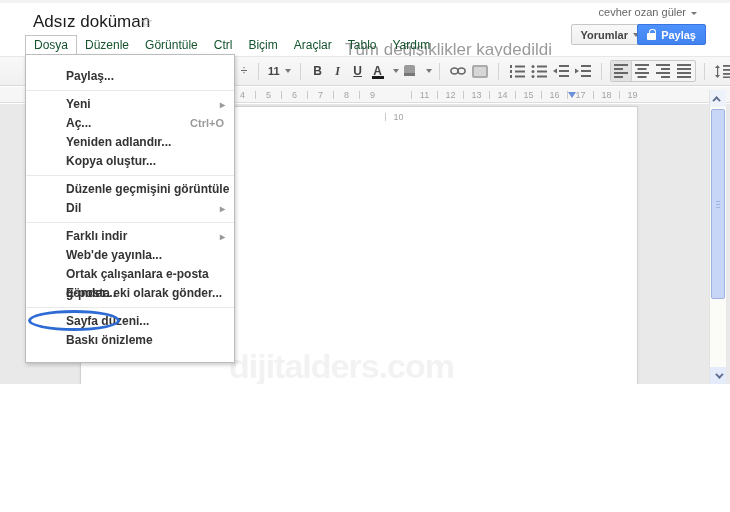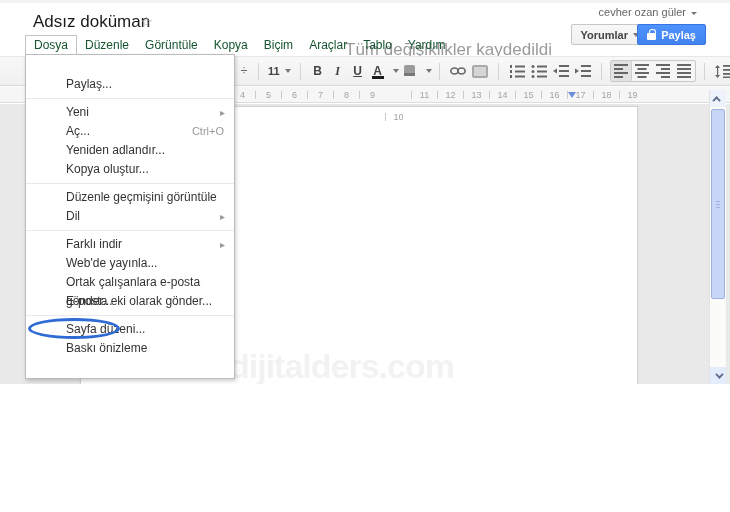--- a/index.html
+++ b/index.html
@@ -59,21 +59,21 @@
   .sb-btn { position:absolute; left:0; right:0; height:17px; background:#eef2fb; display:flex; align-items:center; justify-content:center; }
   .sb-btn.up { top:0; }
   .sb-btn.down { bottom:0; background:#e4ebfa; }
   .chev { width:6px; height:6px; border-left:2px solid #5f6f8f; border-top:2px solid #5f6f8f; }
   .chev.up { transform:rotate(45deg) translateY(2px); }
   .chev.down { transform:rotate(225deg) translateY(2px); }
   .sb-thumb { position:absolute; top:19px; left:1px; right:1px; height:190px; background:#c7d5f7; border:1px solid #9fb2e1; border-radius:2px; }
   .sb-thumb::after { content:''; position:absolute; left:4px; right:4px; top:50%; height:1px; background:#9fb2e1; box-shadow:0 -3px 0 #9fb2e1, 0 3px 0 #9fb2e1; }
 
   
-  .file-menu { position:absolute; left:25px; top:54px; width:210px; background:#fff; border:1px solid #bcbcbc; box-shadow:1px 2px 4px rgba(0,0,0,0.2); padding:20px 0; z-index:110; }
+  .file-menu { position:absolute; left:25px; top:54px; width:210px; background:#fff; border:1px solid #bcbcbc; box-shadow:1px 2px 4px rgba(0,0,0,0.2); padding:12px 0; z-index:110;font-weight:bold; }
   .mi { position:relative; height:19px; line-height:19px; padding-left:40px; font-size:12px; color:#333; cursor:default; }
   .mi-sc { position:absolute; right:10px; top:0; color:#9a9a9a; font-size:11px; }
   .mi-ar { position:absolute; right:9px; top:0; color:#999; font-size:10px; }
   .mi-ic { position:absolute; left:11px; top:4px; }
   .msep { height:1px; background:#e9e9e9; margin:4px 0; }
   .ellipse { position:absolute; left:2px; top:-2px; width:92px; height:21px; border:3px solid #2e6bd4; border-radius:50%; pointer-events:none; }
 </style>
 </head>
 <body>
 
@@ -89,21 +89,21 @@
     </div>
   <div class="btn-share">
       <span class="lock"></span>
       <span>Paylaş</span>
     </div>
 
   <div class="menubar">
       <span class="mb-item active">Dosya</span>
       <span class="mb-item">Düzenle</span>
       <span class="mb-item">Görüntüle</span>
-      <span class="mb-item">Kopya</span>
+      <span class="mb-item">Ctrl</span>
       <span class="mb-item">Biçim</span>
       <span class="mb-item">Araçlar</span>
       <span class="mb-item">Tablo</span>
       <span class="mb-item">Yardım</span>
     </div>
   <div class="saved-status">Tüm değişiklikler kaydedildi</div>
 
   <div class="toolbar-band"></div>
   <div class="toolbar">
     <span class="tb-spinner">÷</span>

